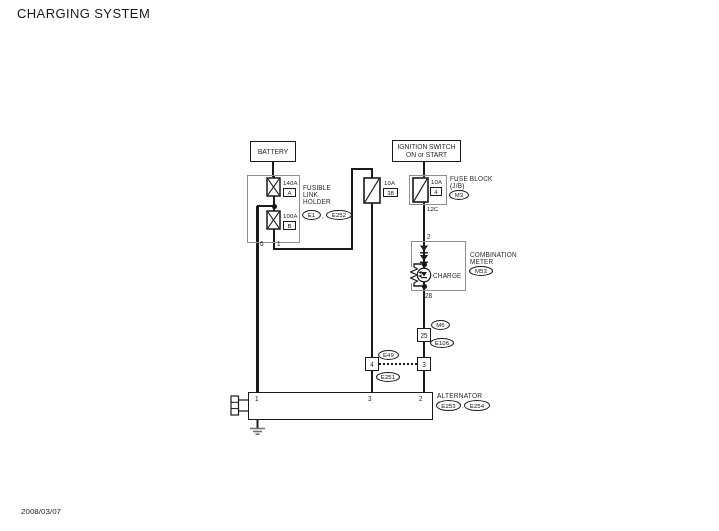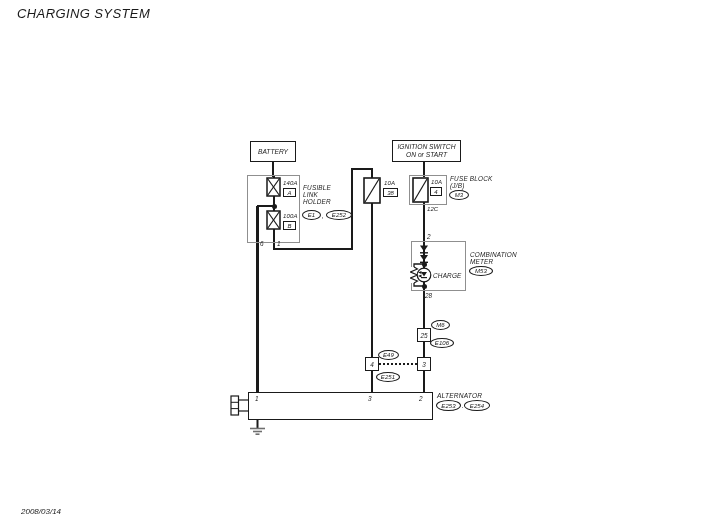--- a/index.html
+++ b/index.html
@@ -1,17 +1,17 @@
 <!DOCTYPE html>
 <html><head>
 <meta charset="utf-8">
 <style>
   html,body{margin:0;padding:0;background:#fff;}
   body{font-family:"Liberation Sans", sans-serif;color:#1a1a1a;}
-  #stage{position:relative;width:719px;height:531px;background:#ffffff;overflow:hidden;font-style:italic;}
+  #stage{position:relative;width:719px;height:531px;background:#ffffff;overflow:hidden;}
   .abs{position:absolute;}
   .wire{position:absolute;background:#1a1a1a;}
   .box{position:absolute;border:1.2px solid #1a1a1a;background:#fff;box-sizing:border-box;
        display:flex;align-items:center;justify-content:center;text-align:center;}
   .encl{position:absolute;border:1px solid #8f8f8f;background:transparent;box-sizing:border-box;}
   .lbl{position:absolute;font-size:6.4px;line-height:7px;white-space:nowrap;letter-spacing:.2px;}
   .pin{position:absolute;font-size:6.4px;line-height:7px;white-space:nowrap;}
   .tag{position:absolute;border:1px solid #1a1a1a;border-radius:50%;background:#fff;font-size:6px;
        display:flex;align-items:center;justify-content:center;box-sizing:border-box;letter-spacing:.1px;}
   .idbox{position:absolute;border:1px solid #1a1a1a;background:#fff;font-size:6px;box-sizing:border-box;
@@ -22,21 +22,21 @@
   .dotline{position:absolute;border-top:2px dotted #1a1a1a;}
   .twoline{font-size:6.7px;line-height:8px;}
   svg{display:block;}
 </style>
 </head>
 <body>
 
 <div id="stage">
 
   <div class="title">CHARGING SYSTEM</div>
-  <div class="date">2008/03/14</div>
+  <div class="date">2008/03/07</div>
 
   <div class="wire" style="left:272px;top:162px;width:2px;height:15px;"></div>
   <div class="wire" style="left:273px;top:176px;width:2px;height:74px;"></div>
   <div class="wire" style="left:257px;top:205px;width:18px;height:2px;"></div>
   <div class="wire" style="left:256px;top:206px;width:2.5px;height:187px;"></div>
   <div class="wire" style="left:273px;top:248px;width:80px;height:2px;"></div>
   <div class="wire" style="left:351px;top:168px;width:2px;height:82px;"></div>
   <div class="wire" style="left:351px;top:168px;width:22px;height:2px;"></div>
   <div class="wire" style="left:371px;top:168px;width:2px;height:190px;"></div>
   <div class="wire" style="left:371px;top:370px;width:2px;height:23px;"></div>

